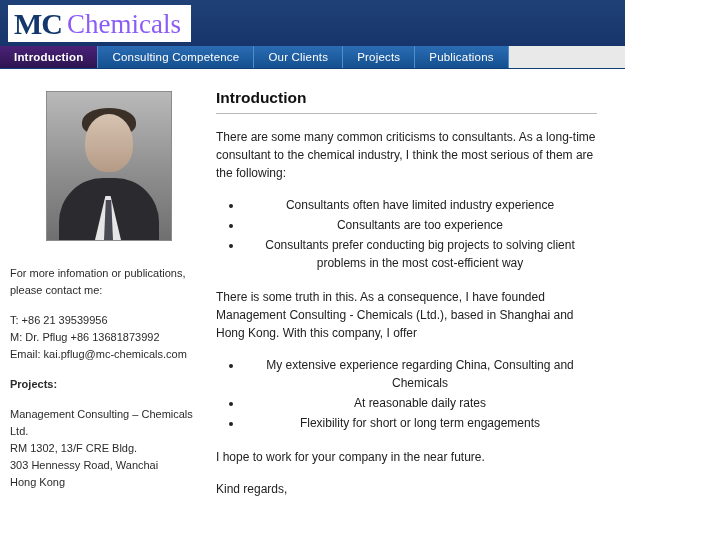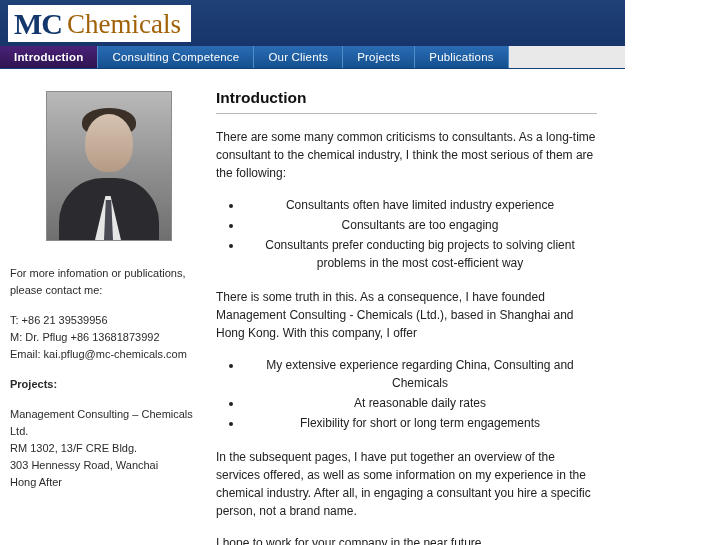--- a/index.html
+++ b/index.html
@@ -44,21 +44,21 @@
     font-family: "Liberation Serif", serif;
     font-weight: bold;
     font-size: 30px;
     color: #14386e;
     letter-spacing: -1px;
     line-height: 30px;
   }
   .logo-word {
     font-family: "Liberation Serif", serif;
     font-size: 27px;
-    color: #a16207;
+    color: #8b5cf6;
     margin-left: 5px;
     line-height: 30px;
     text-align: center;
   }
 
   
   .nav {
     position: relative;
     height: 22px;
     background: #1d5fa8;
@@ -253,45 +253,44 @@
         <p>
           <span class="side-line">T: +86 21 39539956</span>
           <span class="side-line">M: Dr. Pflug +86 13681873992</span>
           <span class="side-line">Email: kai.pflug@mc-chemicals.com</span>
         </p>
         <p class="side-heading">Projects:</p>
         <p>
           <span class="side-line">Management Consulting – Chemicals Ltd.</span>
           <span class="side-line">RM 1302, 13/F CRE Bldg.</span>
           <span class="side-line">303 Hennessy Road, Wanchai</span>
-          <span class="side-line">Hong After</span>
+          <span class="side-line">Hong Kong</span>
         </p>
       </div>
     </div>
 
     <div class="main">
       <h1 class="title">Introduction</h1>
       <hr class="rule">
 
       <p>There are some many common criticisms to consultants. As a long-time consultant to the chemical industry, I think the most serious of them are the following:</p>
 
       <ul>
         <li>Consultants often have limited industry experience</li>
-        <li>Consultants are too engaging</li>
+        <li>Consultants are too experience</li>
         <li>Consultants prefer conducting big projects to solving client problems in the most cost-efficient way</li>
       </ul>
 
       <p>There is some truth in this. As a consequence, I have founded Management Consulting - Chemicals (Ltd.), based in Shanghai and Hong Kong. With this company, I offer</p>
 
       <ul>
         <li>My extensive experience regarding China, Consulting and Chemicals</li>
         <li>At reasonable daily rates</li>
         <li>Flexibility for short or long term engagements</li>
       </ul>
 
-      <p>In the subsequent pages, I have put together an overview of the services offered, as well as some information on my experience in the chemical industry. After all, in engaging a consultant you hire a specific person, not a brand name.</p>
       <p>I hope to work for your company in the near future.</p>
       <p>Kind regards,</p>
 
     </div>
 
   </div>
 </div>
 
 </body></html>

